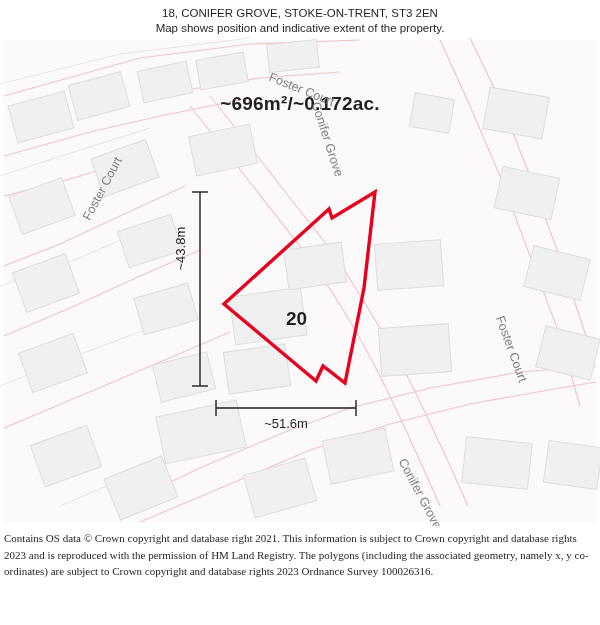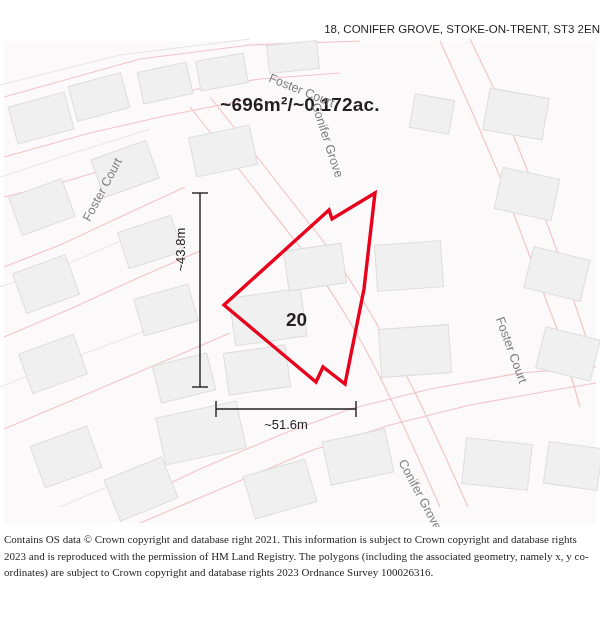--- a/index.html
+++ b/index.html
@@ -8,22 +8,22 @@
   }
   body {
     width: 600px;
     height: 625px;
     background: #ffffff;
     font-family: "Liberation Sans", sans-serif;
     color: #231f20;
     overflow: hidden;
   }
   .header {
-    padding-top: 22px;
-    text-align: right;
+    padding-top: 6px;
+    text-align: center;
   }
   .header-title {
     font-size: 11.5px;
     line-height: 15px;
     color: #231f20;
   }
   .header-sub {
     font-size: 11.5px;
     line-height: 15px;
     color: #231f20;
@@ -122,20 +122,21 @@
     line-height: 16.5px;
     color: #231f20;
     font-family: Liberation Serif, serif;
   }
 </style>
 </head>
 <body>
 
 <div class="header">
   <div class="header-title">18, CONIFER GROVE, STOKE-ON-TRENT, ST3 2EN</div>
+  <div class="header-sub">Map shows position and indicative extent of the property.</div>
 </div>
 
 <div class="map-wrap">
 
   <svg class="map-svg" width="600" height="490" viewBox="0 0 600 490">
 
     <rect x="0" y="0" width="600" height="490" fill="#ffffff"></rect>
     <rect x="4" y="4" width="592" height="482" fill="#fbf9f9"></rect>
 
     <g stroke="#f3c4c8" stroke-width="1.2" fill="none">

